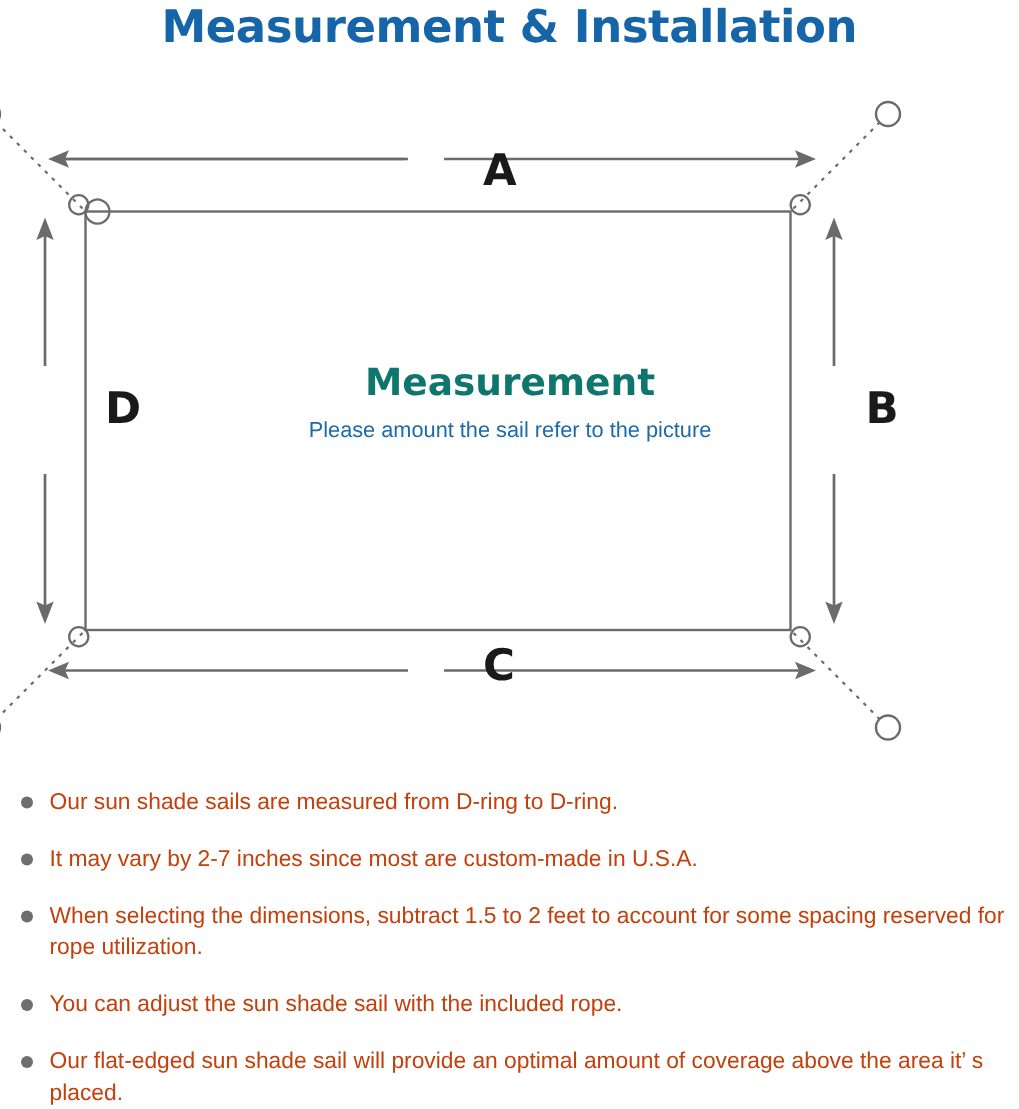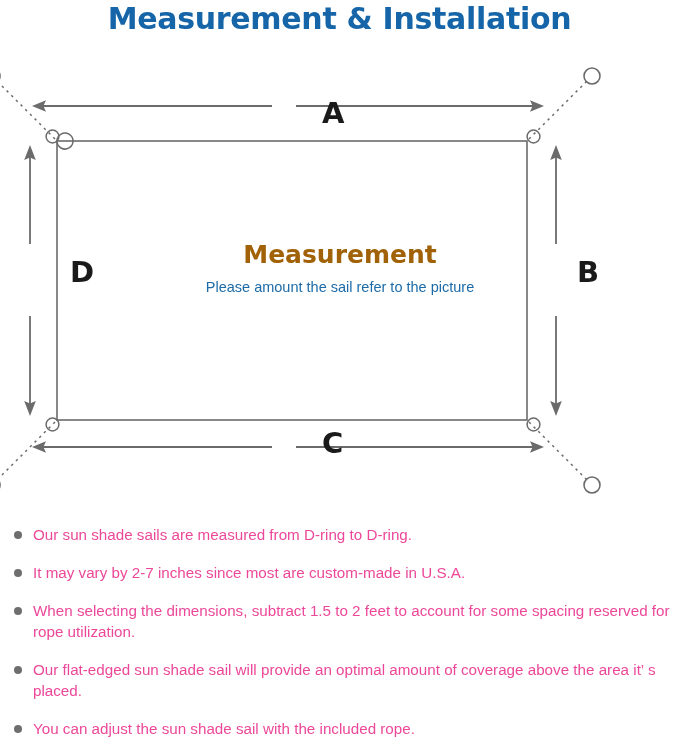--- a/index.html
+++ b/index.html
@@ -54,21 +54,21 @@
   #label-a { left: 322px; top: 51px; }
   #label-b { left: 577px; top: 210px; }
   #label-c { left: 322px; top: 381px; }
   #label-d { left: 70px;  top: 210px; }
 
   .center-text {
     position: absolute;
     left: 105px;
     width: 470px;
     text-align: center;
-    color: #a16207;
+    color: #0f766e;
   }
   #center-heading {
     top: 192px;
     font-family: "DejaVu Sans", sans-serif;
     font-size: 25px;
     font-weight: bold;
     line-height: 30px;
   }
   #center-sub {
     top: 229px;
@@ -86,21 +86,21 @@
     top: 524px;
     width: 679px;
   }
   .note-item {
     position: relative;
     padding-left: 33px;
     margin-bottom: 17px;
     font-family: "Liberation Sans", sans-serif;
     font-size: 15.2px;
     line-height: 21px;
-    color: #ec4899;
+    color: #c2410c;
   }
   .note-bullet {
     position: absolute;
     left: 14px;
     top: 7px;
     width: 8px;
     height: 8px;
     border-radius: 50%;
     background: #6e6e6e;
   }
@@ -184,19 +184,19 @@
   <div class="note-item">
     <span class="note-bullet"></span>
     <span>It may vary by 2-7 inches since most are custom-made in U.S.A.</span>
   </div>
   <div class="note-item">
     <span class="note-bullet"></span>
     <span>When selecting the dimensions, subtract 1.5 to 2 feet to account for some spacing reserved for rope utilization.</span>
   </div>
   <div class="note-item">
     <span class="note-bullet"></span>
+    <span>You can adjust the sun shade sail with the included rope.</span>
+  </div>
+  <div class="note-item">
+    <span class="note-bullet"></span>
     <span>Our flat-edged sun shade sail will provide an optimal amount of coverage above the area it’ s placed.</span>
   </div>
-  <div class="note-item">
-    <span class="note-bullet"></span>
-    <span>You can adjust the sun shade sail with the included rope.</span>
-  </div>
 </div>
 
 </body></html>

